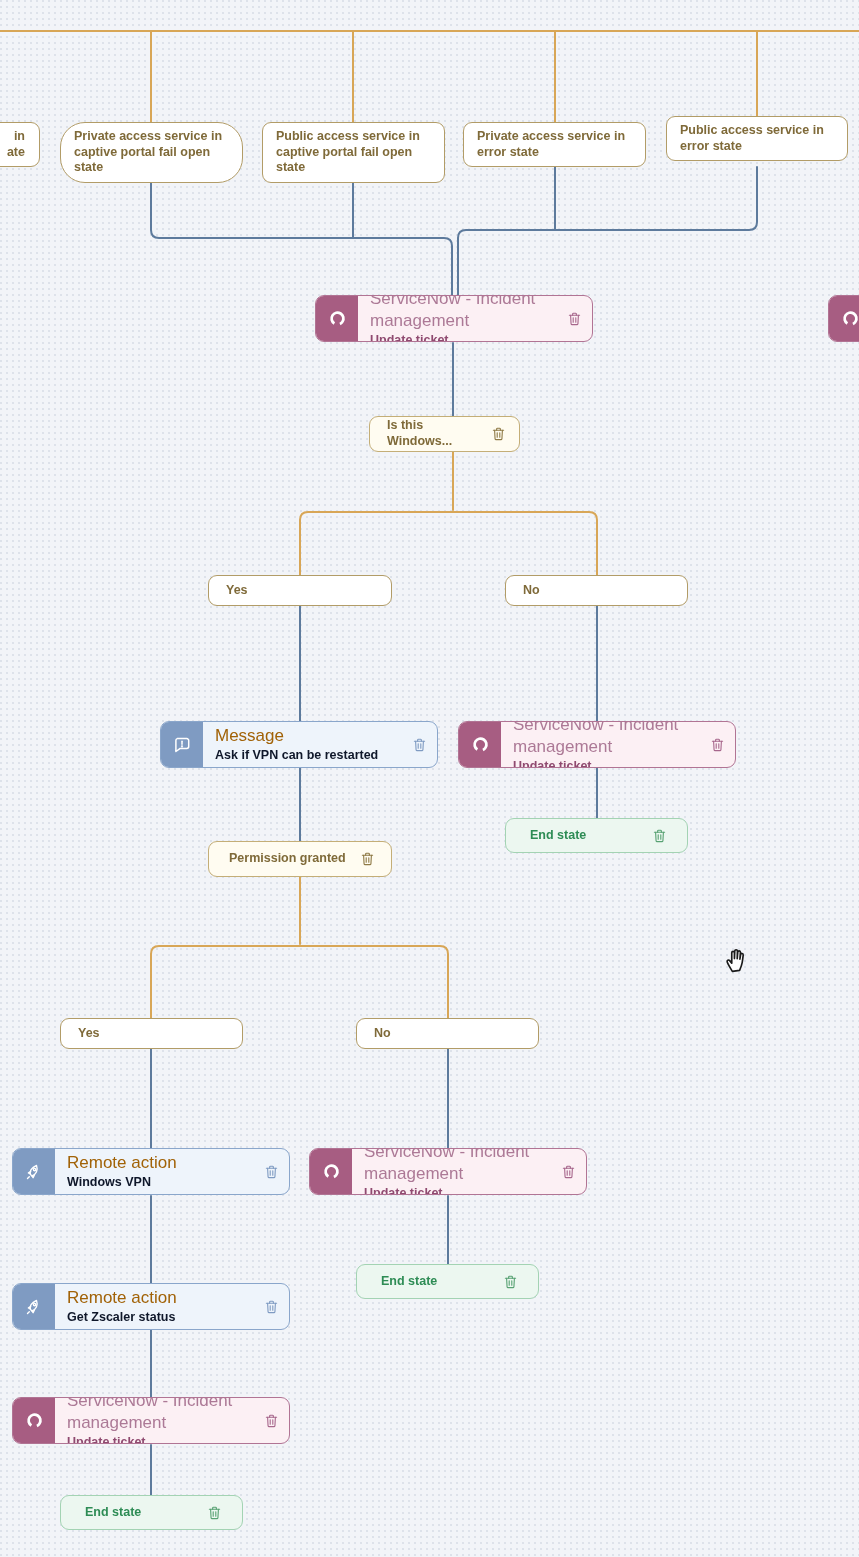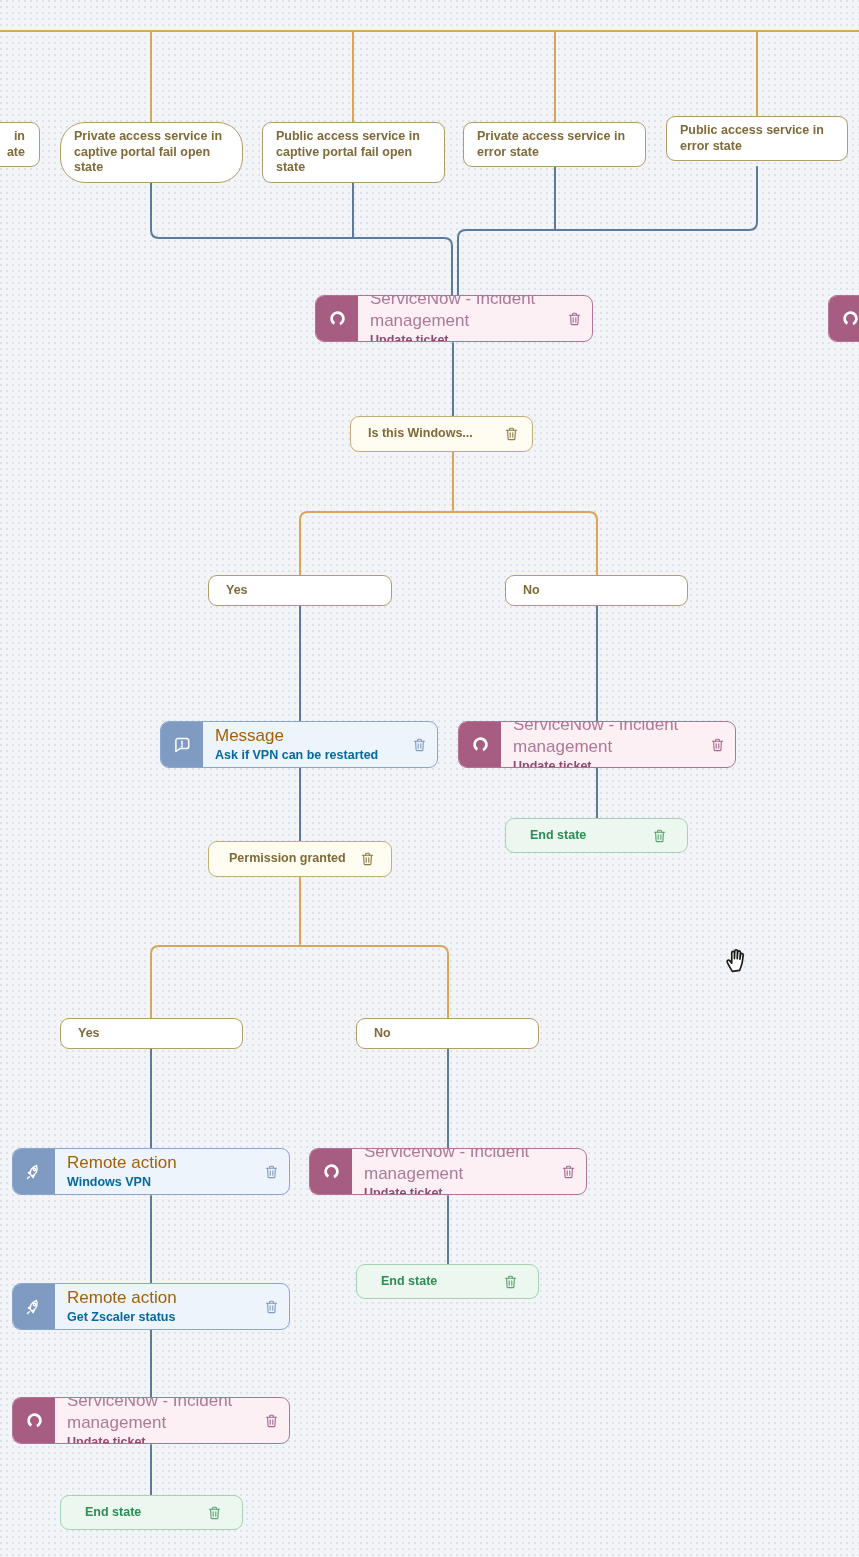--- a/index.html
+++ b/index.html
@@ -28,21 +28,21 @@
   .step .title{font-size:17px;}
   .step .sub{font-size:12.5px;font-weight:700;}
   .step.pink{background:#fcf0f4;border:1px solid #b17494;}
   .step.pink .icon-block{background:#a75d82;}
   .step.pink .title{color:#ac7996;}
   .step.pink .sub{color:#8f4a70;}
   .step.pink .trash-btn{color:#a7678c;}
   .step.blue{background:#eef4fb;border:1px solid #8aa6cb;}
   .step.blue .icon-block{background:#7f9bc2;}
   .step.blue .title{color:#a16207;}
-  .step.blue .sub{color:#0369a1;}
+  .step.blue .sub{color:#0f172a;}
   .step.blue .trash-btn{color:#7f9bc2;}
 
   .trash-btn{background:none;border:none;padding:0;margin:0;align-self:center;display:flex;cursor:pointer;}
   .step .trash-btn{margin-right:11px;}
   .box .trash-btn{color:#8f7a46;}
   .box.green .trash-btn{color:#58a273;}
 
   .cursor{position:absolute;pointer-events:none;}
 </style>
 </head>
@@ -125,21 +125,21 @@
 
   <div class="step pink" style="left:828px;top:295px;">
     <div class="icon-block">
       <svg width="19" height="19" viewBox="0 0 18 18">
           <circle cx="9" cy="9" r="5.6" fill="none" stroke="#ffffff" stroke-width="2.6" stroke-dasharray="29 6.2" transform="rotate(122 9 9)"></circle>
         </svg>
     </div>
 
   </div>
 
-  <div class="box cream" style="left:350px;top:416px;width:183px;height:36px;gap:24px;">
+  <div class="box cream" style="left:369px;top:416px;width:151px;height:36px;gap:24px;">
     <span>Is this Windows...</span>
     <button class="trash-btn">
       <svg width="13" height="14" viewBox="0 0 14 15" fill="none" stroke="currentColor" stroke-width="1.2" stroke-linecap="round">
           <path d="M1.5 3.5h11"></path>
           <path d="M5 3.5V2.2a.9.9 0 0 1 .9-.9h2.2a.9.9 0 0 1 .9.9v1.3"></path>
           <path d="M2.8 3.5l.5 9a1.2 1.2 0 0 0 1.2 1.1h5a1.2 1.2 0 0 0 1.2-1.1l.5-9"></path>
           <path d="M5.6 6.2v4.8"></path>
           <path d="M8.4 6.2v4.8"></path>
         </svg>
     </button>

